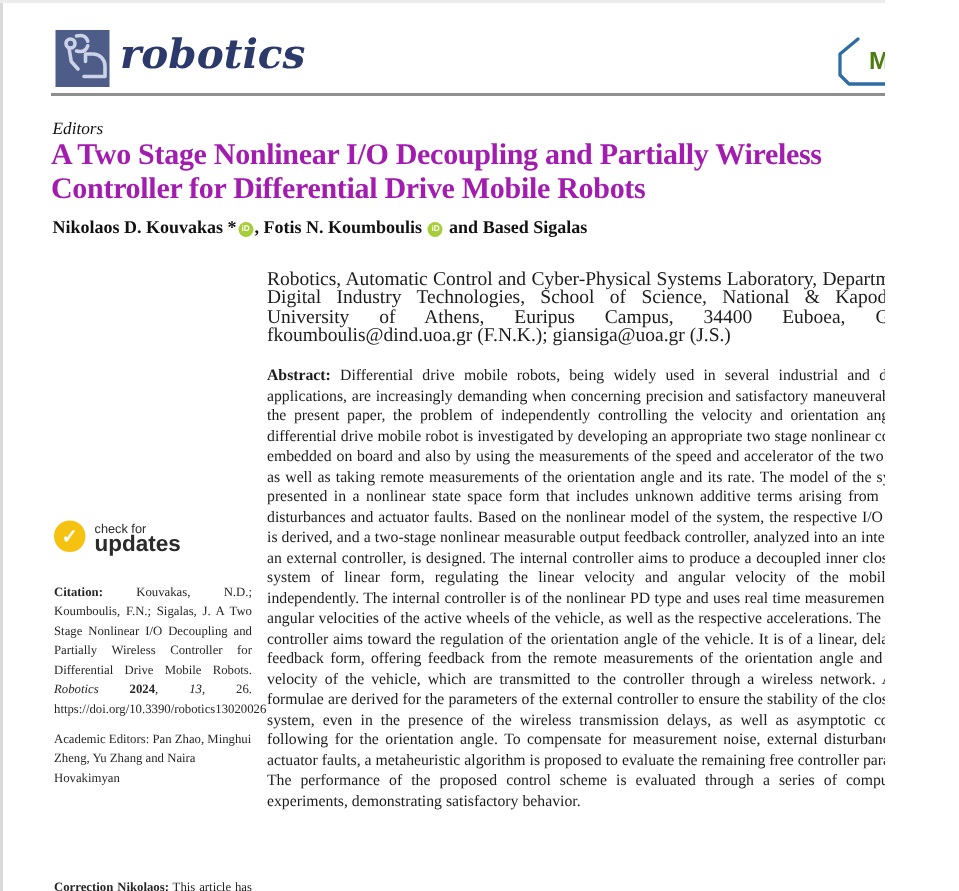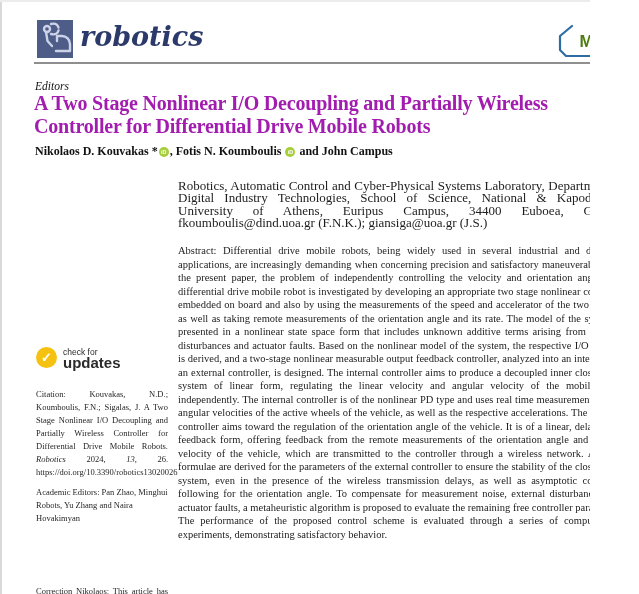--- a/index.html
+++ b/index.html
@@ -26,21 +26,21 @@
   .orcid{display:inline-block;width:10px;height:10px;border-radius:50%;background:#a6ce39;color:#fff;
       font:700 5.5px/10px "Liberation Sans",sans-serif;text-align:center;vertical-align:1px;margin:0 1px;}
 
   
   .affil{position:absolute;left:178px;top:180px;width:446px;font-size:13px;line-height:12.4px;color:#1c1c1c;}
   .affil p{margin:0;text-align:justify;}
   .abstract{position:absolute;left:178px;top:244px;width:446px;font-size:10.5px;line-height:13.5px;
       text-align:justify;color:#1c1c1c;}
   .keywords{position:absolute;left:178px;top:570px;width:446px;font-size:10.5px;line-height:13.5px;
       text-align:justify;color:#1c1c1c;}
-  .b{font-weight:400;}
+  .b{font-weight:700;}
   .i{font-style:italic;}
 
   
   .crossmark{position:absolute;left:36px;top:347px;width:120px;height:24px;cursor:pointer;}
   .cm-circle{position:absolute;left:0;top:0;width:21px;height:21px;border-radius:50%;background:#f5c211;
       color:#fff;font:700 13px/21px "Liberation Sans",sans-serif;text-align:center;}
   .cm-text{position:absolute;left:27px;top:1px;font-family:"Liberation Sans",sans-serif;color:#2b2b2b;}
   .cm-l1{display:block;font-size:8.5px;line-height:9.5px;}
   .cm-l2{display:block;font-size:15px;line-height:10px;font-weight:700;}
   .side{position:absolute;left:36px;width:132px;font-size:8.5px;line-height:13px;color:#262626;}
@@ -73,21 +73,21 @@
       <path d="M16 2 L4 12 V26 L10 32 H64 L74 24 V11 L66 3" fill="none" stroke="#2e6da4" stroke-width="2.2" stroke-linejoin="round" stroke-linecap="round"></path>
     </svg>
     <span class="word">MDPI</span>
   </div>
 
   <div class="header-rule"></div>
 
   <div class="article-type">Editors</div>
   <h1 class="title">A Two Stage Nonlinear I/O Decoupling and Partially Wireless Controller for Differential Drive Mobile Robots</h1>
 
-  <div class="authors"><span>Nikolaos D. Kouvakas *</span><span class="orcid">iD</span><span>, </span><span>Fotis N. Koumboulis</span> <span class="orcid">iD</span><span> and </span><span>John Campus</span></div>
+  <div class="authors"><span>Nikolaos D. Kouvakas *</span><span class="orcid">iD</span><span>, </span><span>Fotis N. Koumboulis</span> <span class="orcid">iD</span><span> and </span><span>Based Sigalas</span></div>
 
   <div class="affil">
     <p>Robotics, Automatic Control and Cyber-Physical Systems Laboratory, Department of Digital Industry Technologies, School of Science, National &amp; Kapodistrian University of Athens, Euripus Campus, 34400 Euboea, Greece; fkoumboulis@dind.uoa.gr (F.N.K.); giansiga@uoa.gr (J.S.)</p>
   </div>
 
   <div class="abstract">
     <span class="b">Abstract:</span>
     <span>Differential drive mobile robots, being widely used in several industrial and domestic applications, are increasingly demanding when concerning precision and satisfactory maneuverability. In the present paper, the problem of independently controlling the velocity and orientation angle of a differential drive mobile robot is investigated by developing an appropriate two stage nonlinear controller embedded on board and also by using the measurements of the speed and accelerator of the two wheels, as well as taking remote measurements of the orientation angle and its rate. The model of the system is presented in a nonlinear state space form that includes unknown additive terms arising from external disturbances and actuator faults. Based on the nonlinear model of the system, the respective I/O relation is derived, and a two-stage nonlinear measurable output feedback controller, analyzed into an internal and an external controller, is designed. The internal controller aims to produce a decoupled inner closed-loop system of linear form, regulating the linear velocity and angular velocity of the mobile robot independently. The internal controller is of the nonlinear PD type and uses real time measurements of the angular velocities of the active wheels of the vehicle, as well as the respective accelerations. The external controller aims toward the regulation of the orientation angle of the vehicle. It is of a linear, delayed PD feedback form, offering feedback from the remote measurements of the orientation angle and angular velocity of the vehicle, which are transmitted to the controller through a wireless network. Analytic formulae are derived for the parameters of the external controller to ensure the stability of the closed-loop system, even in the presence of the wireless transmission delays, as well as asymptotic command following for the orientation angle. To compensate for measurement noise, external disturbances, and actuator faults, a metaheuristic algorithm is proposed to evaluate the remaining free controller parameters. The performance of the proposed control scheme is evaluated through a series of computational experiments, demonstrating satisfactory behavior.</span>
   </div>
 
@@ -95,18 +95,18 @@
   <div class="crossmark">
     <span class="cm-circle">✓</span>
     <span class="cm-text">
       <span class="cm-l1">check for</span>
       <span class="cm-l2">updates</span>
     </span>
   </div>
 
   <p class="side side-citation"><span class="b">Citation:</span> <span>Kouvakas, N.D.; Koumboulis, F.N.; Sigalas, J. A Two Stage Nonlinear I/O Decoupling and Partially Wireless Controller for Differential Drive Mobile Robots.</span> <span class="i">Robotics</span> <span class="b">2024</span><span>, </span><span class="i">13</span><span>, 26.</span> <span class="doi">https://doi.org/10.3390/robotics13020026</span></p>
 
-  <p class="side side-editors">Academic Editors: Pan Zhao, Minghui Robots, Yu Zhang and Naira Hovakimyan</p>
+  <p class="side side-editors">Academic Editors: Pan Zhao, Minghui Zheng, Yu Zhang and Naira Hovakimyan</p>
 
 
   <p class="side side-correction"><span class="b">Correction Nikolaos:</span> <span>This article has been republished with a minor</span></p>
 
 </div>
 
 </body></html>

